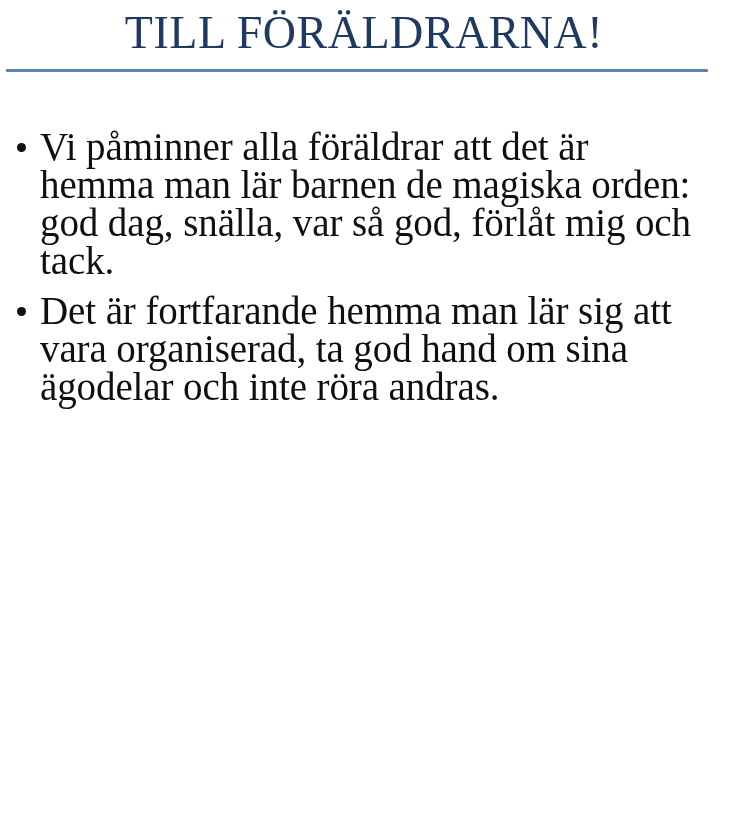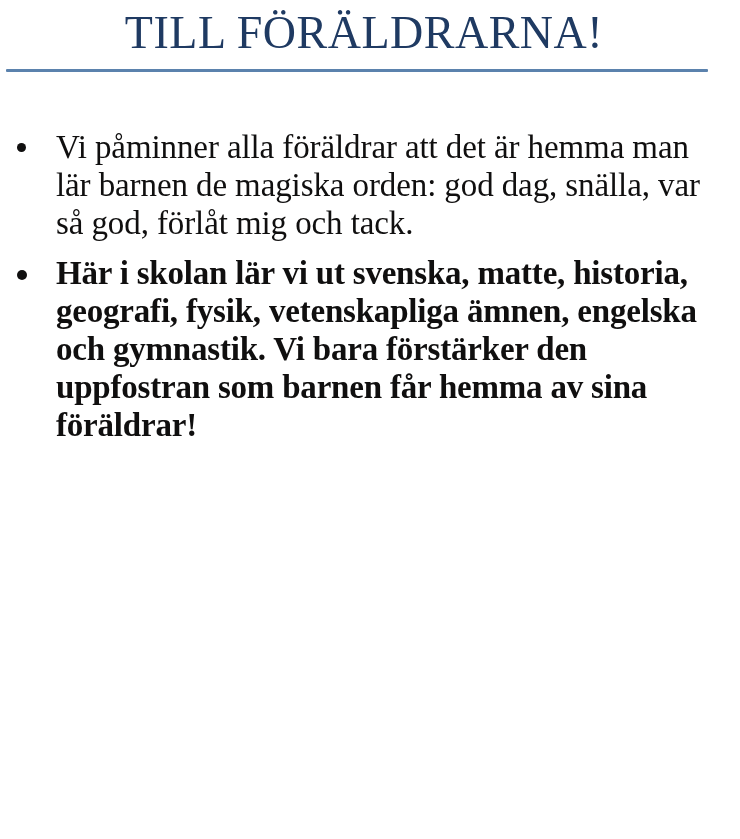--- a/index.html
+++ b/index.html
@@ -52,24 +52,24 @@
   
   .bullet-list {
     margin: 0;
     padding: 0;
     list-style: none;
     position: relative;
   }
 
   .bullet-item {
     position: relative;
-    padding-left: 56px;
+    padding-left: 40px;
     padding-right: 25px;
     margin: 0 0 12px 0;
-    font-size: 33px;
+    font-size: 39px;
     line-height: 38px;
     color: #100f0f;
     text-align: left;
     font-weight: 400;
     letter-spacing: -0.1px;
   }
 
   .bullet-item:last-child {
     margin-bottom: 0;
   }
@@ -117,22 +117,22 @@
   <div class="list-region">
     <ul class="bullet-list">
 
       <li class="bullet-item">
         <span class="bullet-marker"></span>
         <span class="bullet-text">Vi påminner alla föräldrar att det är hemma man lär barnen de magiska orden: god dag, snälla, var så god, förlåt mig och tack.</span>
       </li>
 
 
 
+      <li class="bullet-item">
+        <span class="bullet-marker"></span>
+        <span class="bullet-text">Det är fortfarande hemma man lär sig att vara organiserad, ta god hand om sina ägodelar och inte röra andras.</span>
+      </li>
 
-      <li class="bullet-item is-bold">
-        <span class="bullet-marker"></span>
-        <span class="bullet-text">Här i skolan lär vi ut svenska, matte, historia, geografi, fysik, vetenskapliga ämnen, engelska och gymnastik. Vi bara förstärker den uppfostran som barnen får hemma av sina föräldrar!</span>
-      </li>
 
     </ul>
   </div>
 
 </div>
 
 </body></html>

